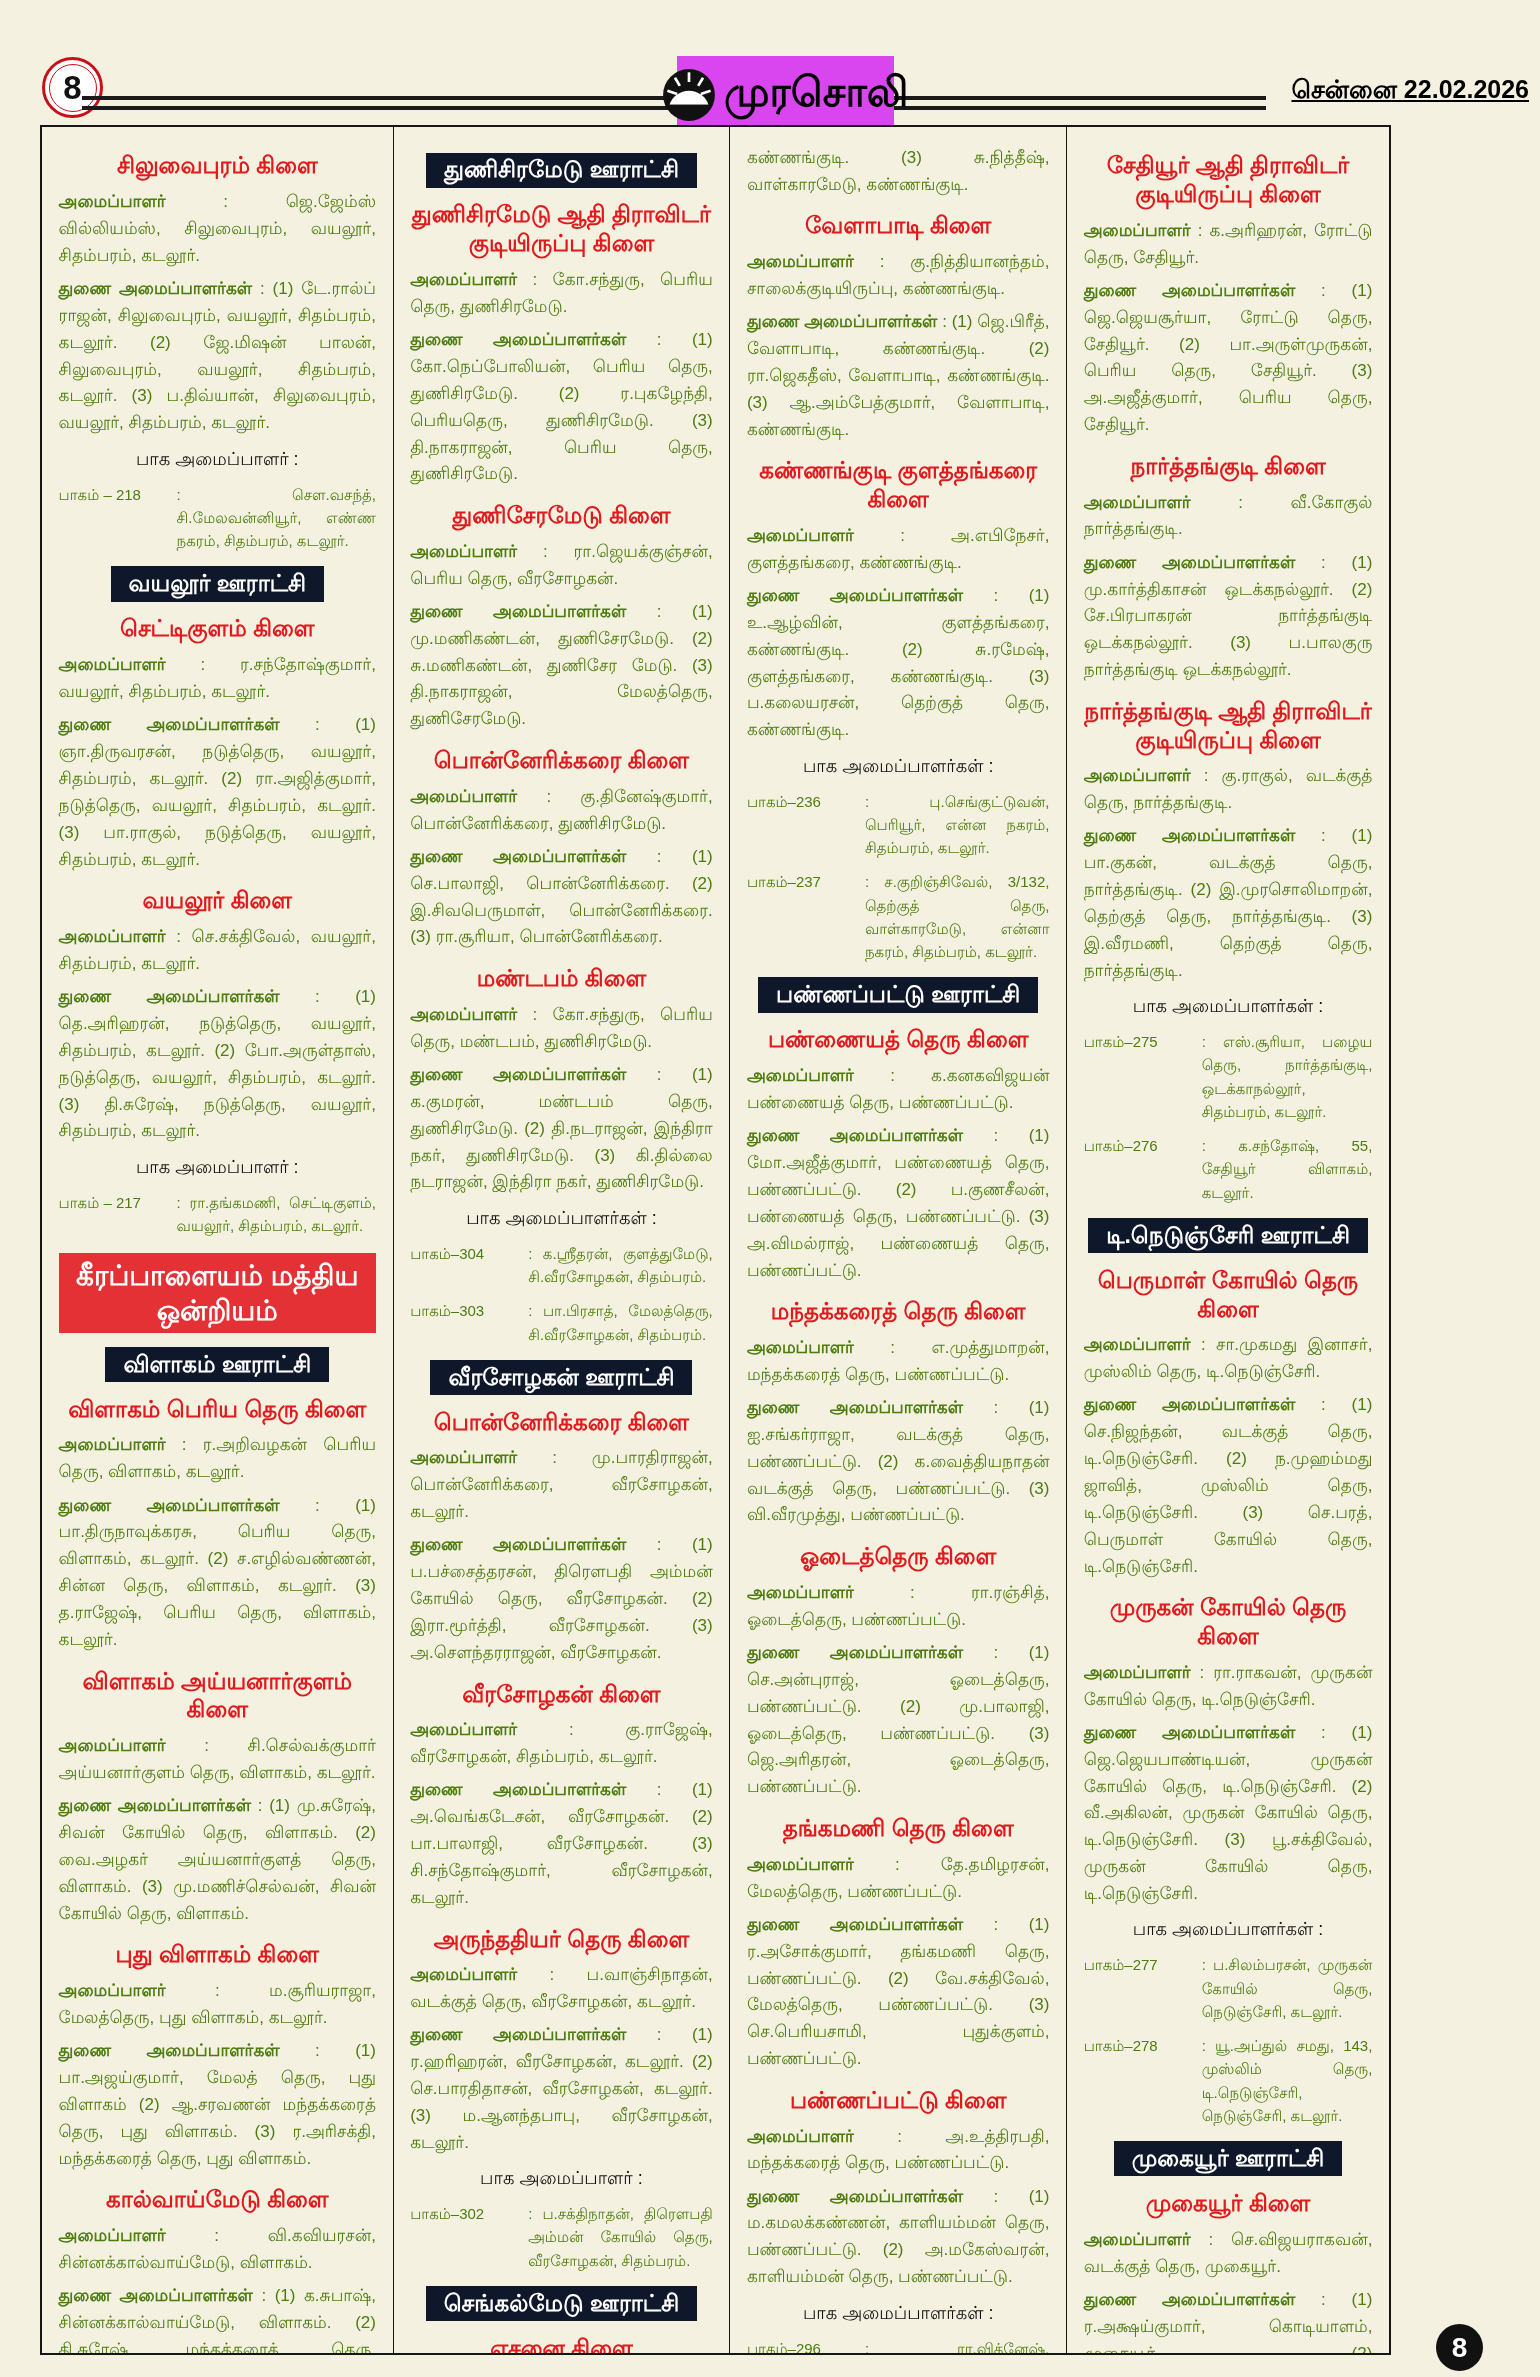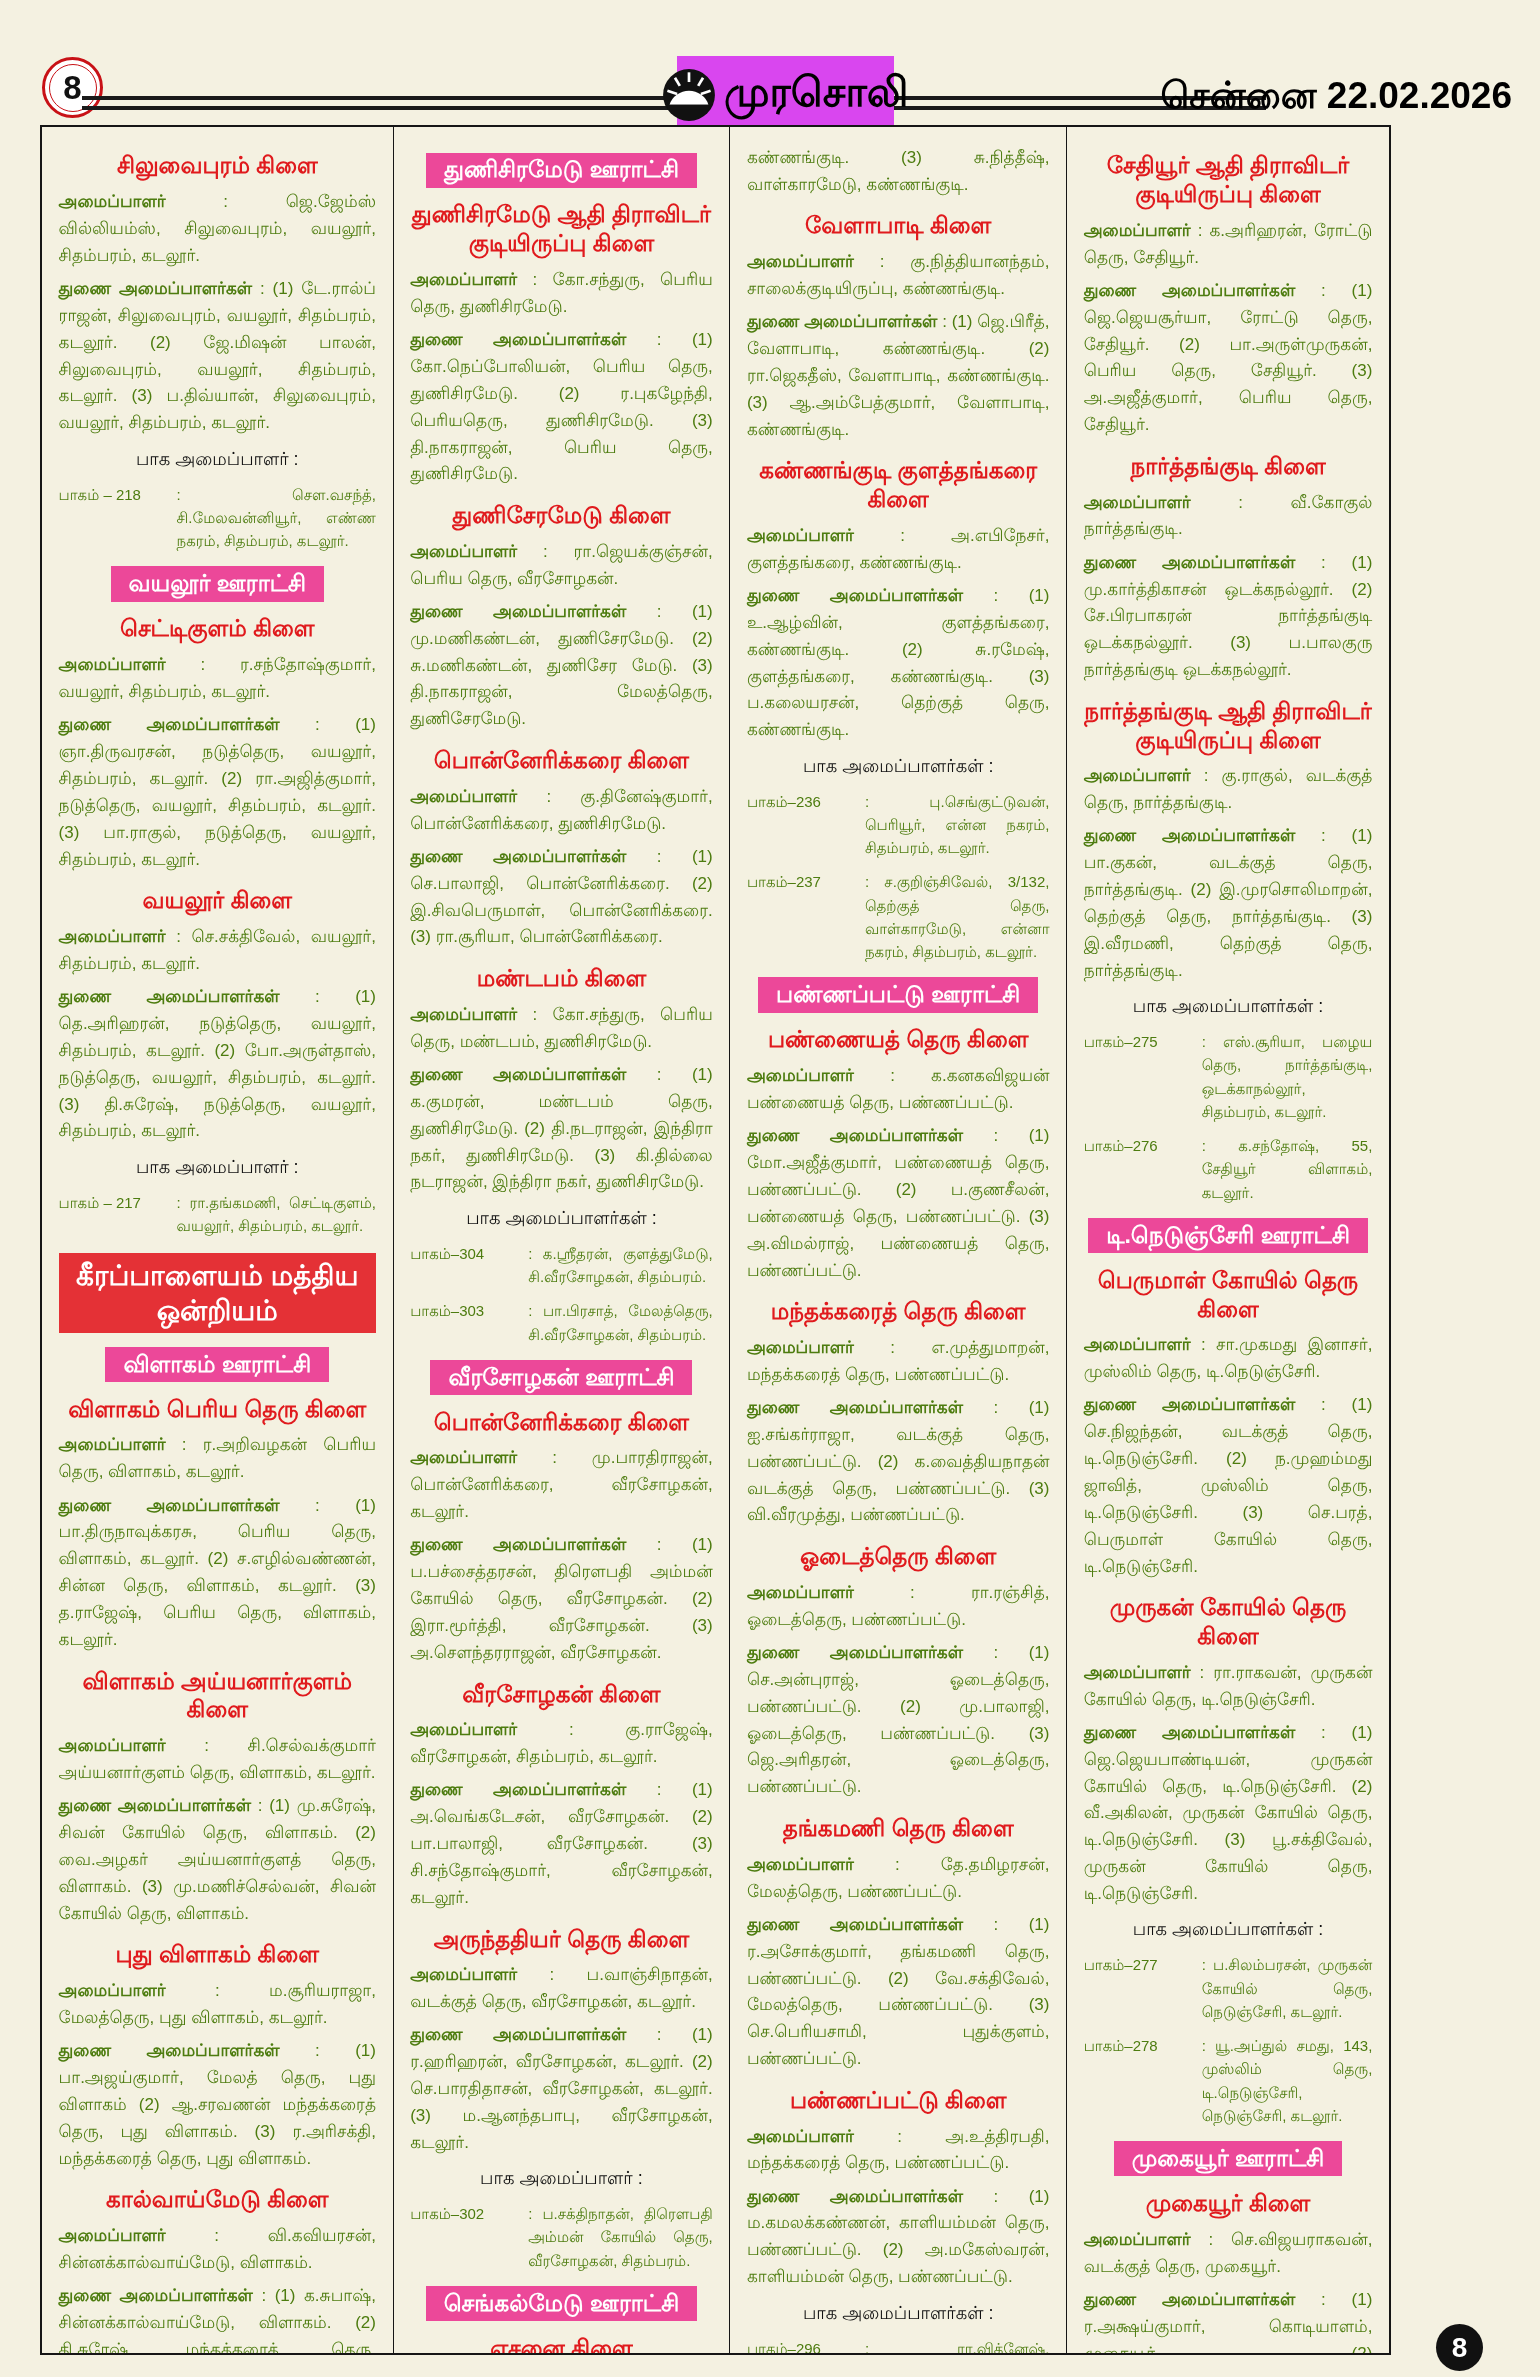--- a/index.html
+++ b/index.html
@@ -24,42 +24,42 @@
     position:absolute;left:82px;right:275px;top:96px;height:6.4px;
     border-top:4.5px solid #1a1a1a;border-bottom:4.5px solid #1a1a1a;
   }
   .mast-logo{
     position:absolute;left:677px;top:56px;width:217px;height:77px;
     background:#d946ef;display:flex;align-items:center;justify-content:center;gap:7.7px;
   }
   .sun-icon{width:54px;height:54px;flex:0 0 auto;}
   .mast-title{font-size:41px;font-weight:bold;color:#000;white-space:nowrap;}
   .dateline{
-    position:absolute;right:29px;top:75px;
-    font-size:37px;font-weight:bold;color:#000;white-space:nowrap;
+    position:absolute;right:12px;top:75px;
+    font-size:25px;font-weight:bold;color:#000;white-space:nowrap;text-decoration:underline;
   }
   
   .frame{
     position:absolute;left:40px;top:125px;width:1351px;height:2230px;
     border:2.6px solid #161616;box-sizing:border-box;
     display:flex;background:#f4f1e1;
   }
   .col{
     box-sizing:border-box;padding:11.5px 16.6px 18px 16.6px;overflow:hidden;
   }
   .col:not(:last-child){border-right:1.9px solid #161616;}
   .col0{width:26.1%;} .col1{width:25.0%;} .col2{width:25.0%;} .col3{width:23.9%;}
   
   .hdr{
     color:#e01a1d;font-weight:bold;font-size:23px;line-height:1.25;
     text-align:center;margin:12.8px 0 9px 0;
   }
   .mwrap{text-align:center;margin:14px 0 3.8px 0;}
   .mbox{
-    display:inline-block;background:#ec4899;color:#fff;font-weight:bold;
+    display:inline-block;background:#0f172a;color:#fff;font-weight:bold;
     font-size:23px;line-height:1.2;padding:3.8px 18px;
   }
   .rband{
     background:#e43136;color:#fff;font-weight:bold;font-size:28px;line-height:1.25;
     text-align:center;padding:5.1px 6.4px;margin:15.3px 0 6.4px 0;
   }
   .cbold{
     font-weight:normal;font-size:18px;text-align:center;margin:11.5px 0 6.4px 0;color:#111;
   }
   .para{

